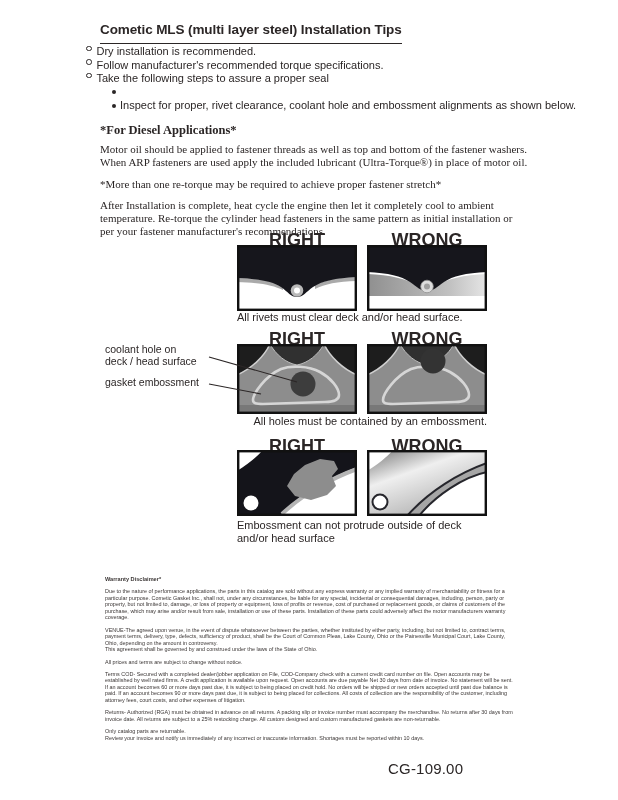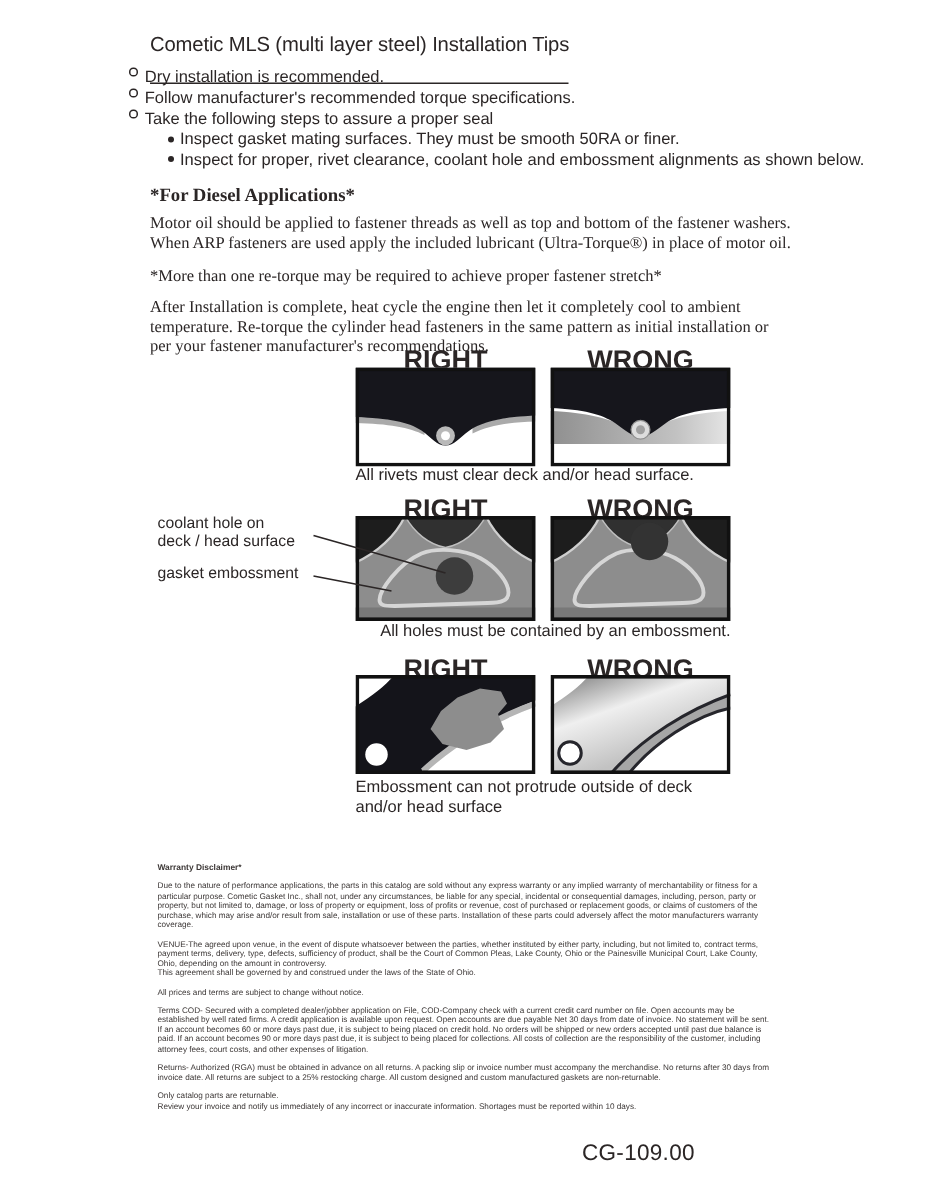--- a/index.html
+++ b/index.html
@@ -3,22 +3,22 @@
 <meta charset="utf-8">
 <style>
   html,body{margin:0;padding:0;background:#e8e8e8;}
   .page{
     position:relative;width:618px;height:800px;background:#ffffff;
     font-family:"Liberation Sans", sans-serif;color:#2b2626;overflow:hidden;
     margin:0 auto;
   }
   
   .title{
-    position:absolute;left:100px;top:22px;font-size:13.5px;font-weight:normal;
-    letter-spacing:-0.1px;border-bottom:1.6px solid #2b2626;padding-bottom:18px;
+    position:absolute;left:100px;top:22px;font-size:13.5px;font-weight:bold;
+    letter-spacing:-0.1px;border-bottom:1.6px solid #2b2626;padding-bottom:6px;
     display:inline-block;white-space:nowrap;
   }
   
   .bullets{position:absolute;left:86px;top:45px;width:450px;font-size:11px;line-height:13.6px;}
   .b,.sb{white-space:nowrap;}
   .sb{margin-left:26px;}
   .om{display:inline-block;width:3.5px;height:3.5px;border:1px solid #2b2626;border-radius:50%;
       margin-right:5px;vertical-align:4px;}
   .fm{display:inline-block;width:4px;height:4px;background:#2b2626;border-radius:50%;
       margin-right:4px;vertical-align:1.5px;}
@@ -45,21 +45,21 @@
 <body>
 
 <div class="page">
 
   <div class="title">Cometic MLS (multi layer steel) Installation Tips</div>
 
   <div class="bullets">
     <div class="b"><span class="om"></span><span>Dry installation is recommended.</span></div>
     <div class="b"><span class="om"></span><span>Follow manufacturer's recommended torque specifications.</span></div>
     <div class="b"><span class="om"></span><span>Take the following steps to assure a proper seal</span></div>
-    <div class="sb"><span class="fm"></span><span>Inspect gasket mating surfaces.  They must be smooth 50RA or finer.</span></div>
+    <div class="sb"><span class="fm"></span></div>
     <div class="sb"><span class="fm"></span><span>Inspect for proper, rivet clearance, coolant hole and embossment alignments as shown below.</span></div>
   </div>
 
   <div class="diesel">
     <h3>*For Diesel Applications*</h3>
     <p>Motor oil should be applied to fastener threads as well as top and bottom of the fastener washers. When ARP fasteners are used apply the included lubricant (Ultra-Torque®) in place of motor oil.</p>
     <p>*More than one re-torque may be required to achieve proper fastener stretch*</p>
     <p>After Installation is complete, heat cycle the engine then let it completely cool to ambient temperature. Re-torque the cylinder head fasteners in the same pattern as initial installation or per your fastener manufacturer's recommendations.</p>
   </div>
 

